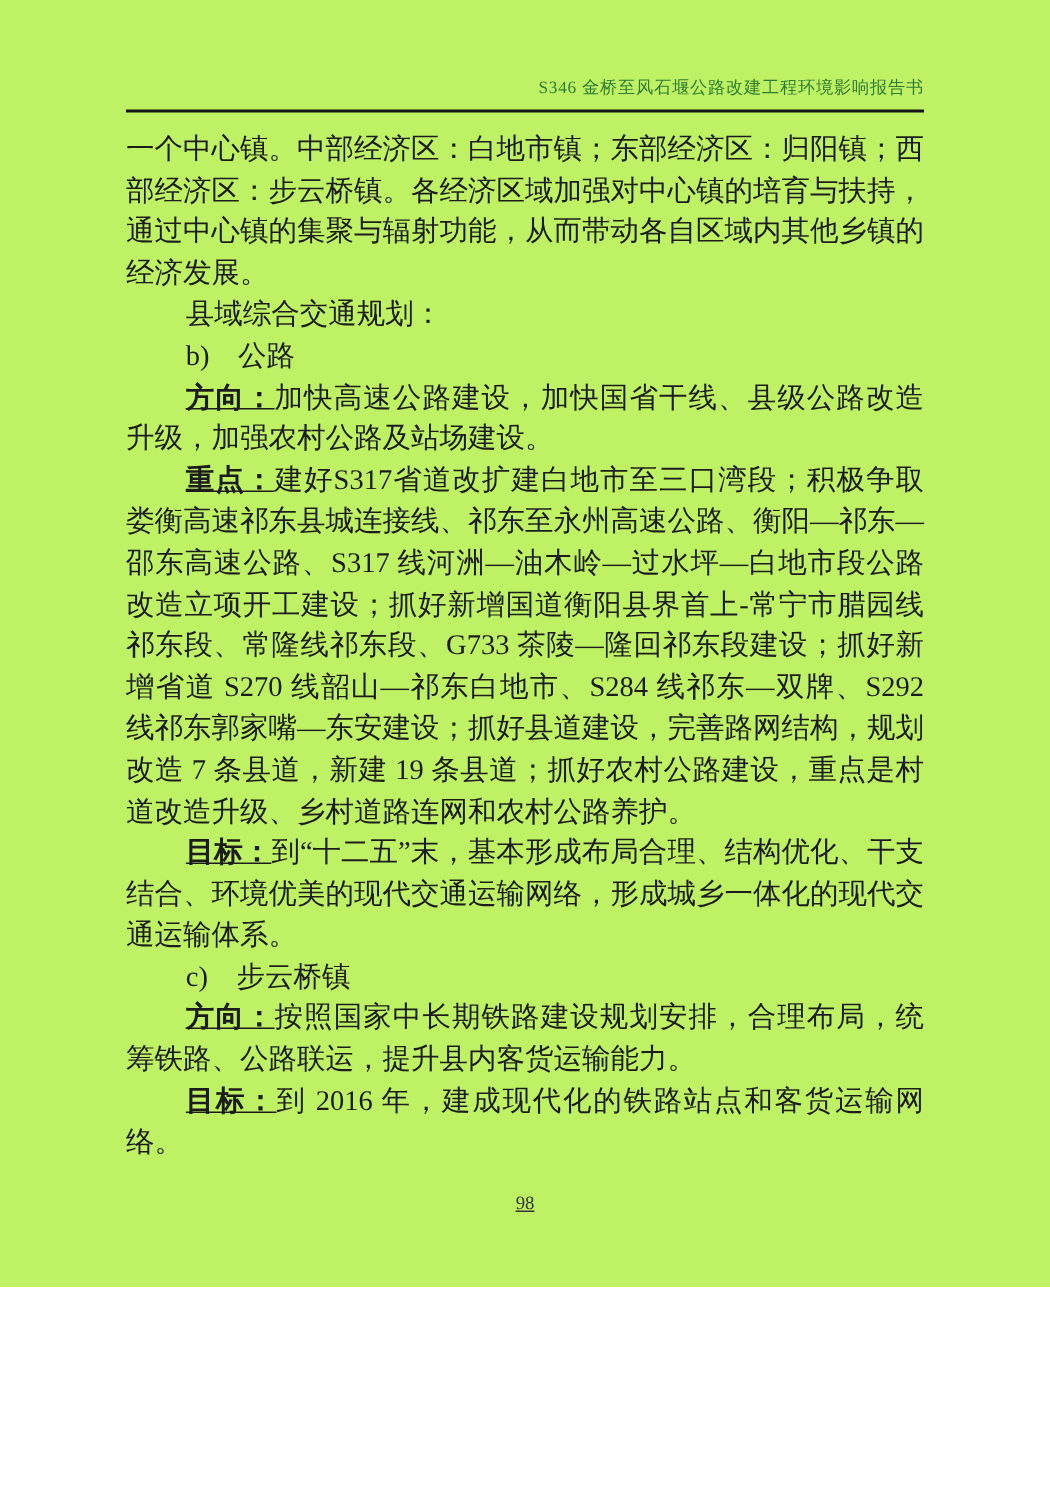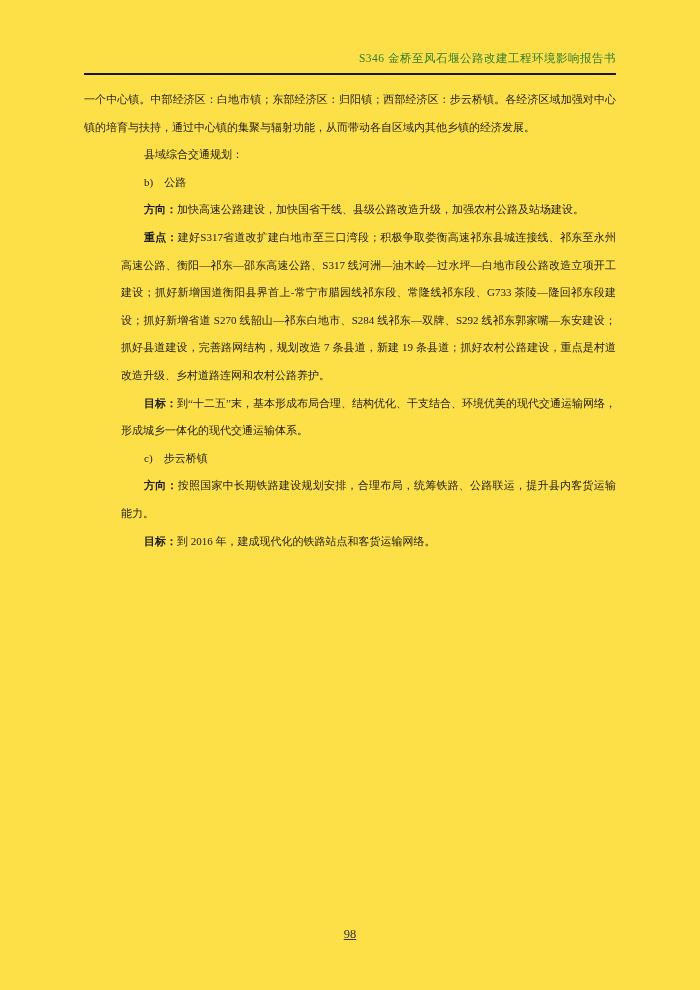--- a/index.html
+++ b/index.html
@@ -3,22 +3,22 @@
 <meta charset="utf-8">
 <style>
   html, body {
     margin: 0;
     padding: 0;
     background: #ffffff;
   }
   .page {
     position: relative;
     width: 700px;
-    height: 990px;
-    background: #fde047;
+    height: 858px;
+    background: #bef264;
     font-family: "Liberation Serif", "DejaVu Serif", serif;
     color: #1c1c1c;
     overflow: hidden;
     box-sizing: border-box;
   }
   .header-title {
     position: absolute;
     top: 51px;
     right: 84px;
     font-size: 11.5px;
@@ -32,35 +32,35 @@
     left: 84px;
     width: 532px;
     height: 2px;
     background: #161616;
   }
   .doc-body {
     position: absolute;
     top: 86px;
     left: 84px;
     width: 532px;
-    font-size: 11px;
+    font-size: 19px;
     line-height: 27.6px;
     text-align: justify;
     text-justify: inter-ideograph;
   }
   .doc-body p {
     margin: 0;
     padding: 0;
   }
   .doc-body p.indent {
     text-indent: 2.1em;
-    margin-left: 37px;
   }
   .para-label {
     font-weight: bold;
+    text-decoration: underline;
   }
   .page-footer {
     position: absolute;
     bottom: 48px;
     left: 0;
     width: 100%;
     text-align: center;
     font-size: 12.5px;
     color: #333333;
     text-decoration: underline;

